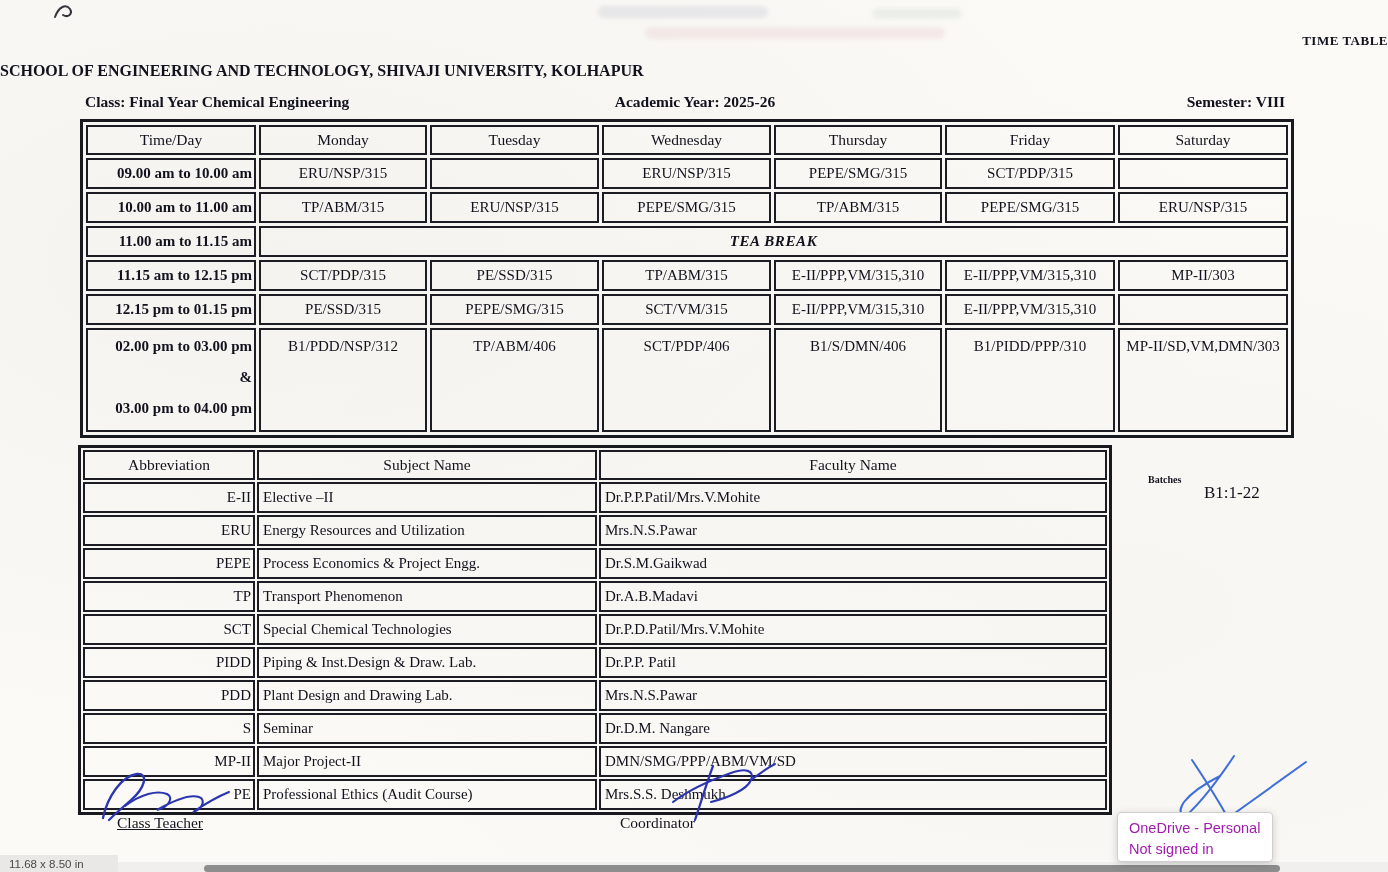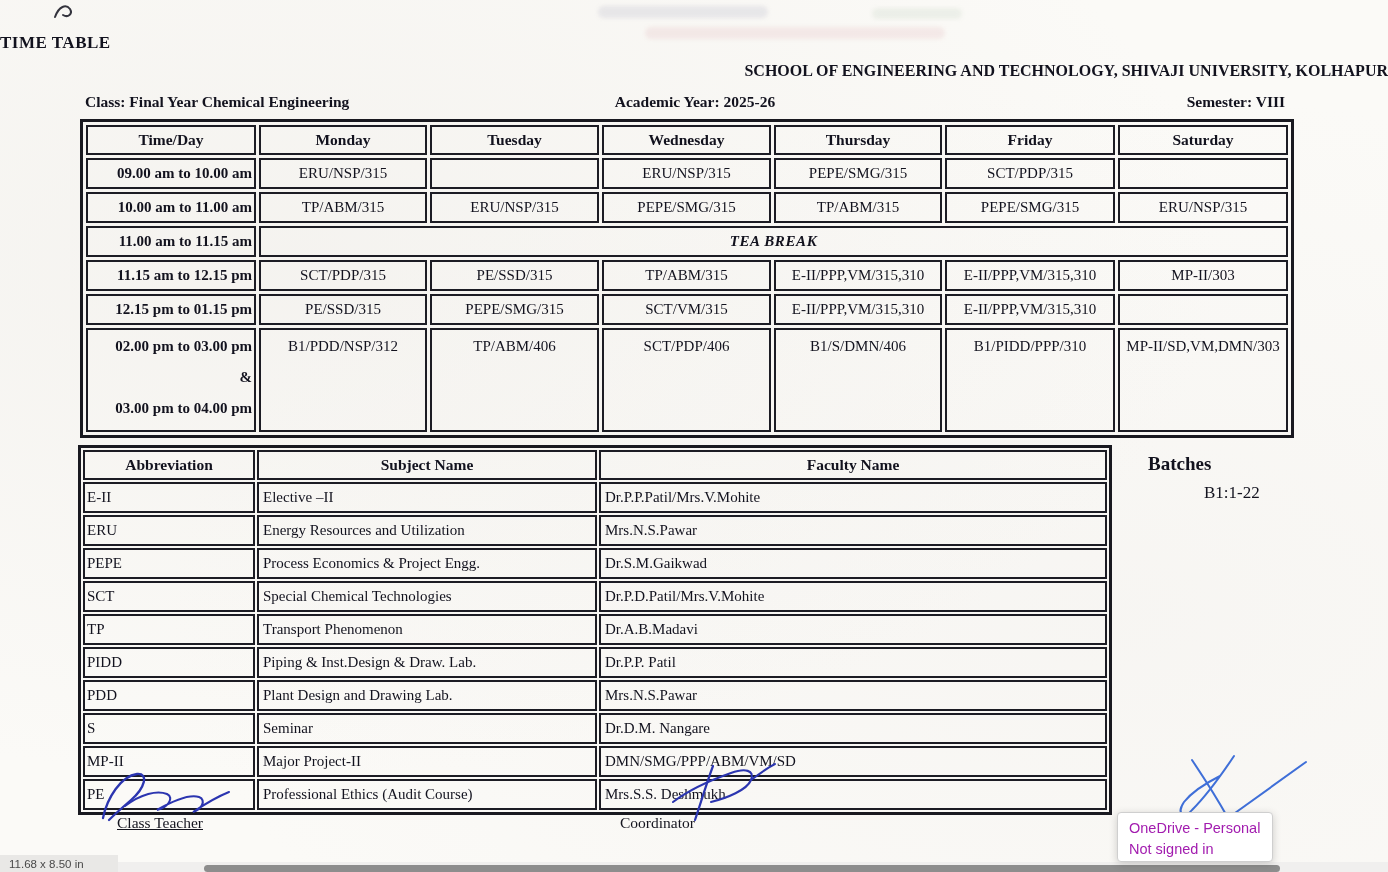--- a/index.html
+++ b/index.html
@@ -8,53 +8,53 @@
     width:1388px;height:872px;
     background:
       radial-gradient(ellipse at 20% 30%, rgba(240,238,234,.6), transparent 60%),
       radial-gradient(ellipse at 80% 70%, rgba(243,241,238,.5), transparent 60%),
       #fbfaf7;
     overflow:hidden;
     font-family:"Liberation Serif","DejaVu Serif",serif;
     color:#12121e;
   }
   
-  .doc-title{position:absolute;top:33px;left:0;width:100%;text-align:left;
-    font-size:17px;font-weight:bold;letter-spacing:.5px;}
-  .doc-school{position:absolute;top:62px;left:0;width:100%;text-align:right;
+  .doc-title{position:absolute;top:33px;left:0;width:100%;text-align:right;
+    font-size:13px;font-weight:bold;letter-spacing:.5px;}
+  .doc-school{position:absolute;top:62px;left:0;width:100%;text-align:left;
     font-size:16px;font-weight:bold;}
   .meta-class{position:absolute;top:93px;left:85px;font-size:15.5px;font-weight:bold;}
   .meta-year{position:absolute;top:93px;left:560px;width:270px;text-align:center;
     font-size:15.5px;font-weight:bold;}
   .meta-sem{position:absolute;top:93px;left:1140px;width:145px;text-align:right;
     font-size:15.5px;font-weight:bold;}
   
   table.scan{
     position:absolute;border-collapse:separate;table-layout:fixed;
     background:transparent;border:3px solid #191920;
   }
   #tt-table{left:80px;top:119px;width:1205px;border-spacing:3px;}
   #ab-table{left:78px;top:445px;width:1034px;border-spacing:2px;}
   table.scan th,table.scan td{
     border:2px solid #1c1c24;
     font-size:15px;line-height:1.25;
     text-align:center;vertical-align:middle;
     padding:1px 2px;overflow:hidden;white-space:nowrap;
   }
-  table.scan th{font-weight:bold;font-size:15.5px;height:24px;}
+  table.scan th{font-weight:normal;font-size:15.5px;height:24px;}
   #tt-table td{height:25px;}
   #tt-table td.time-cell{font-weight:bold;text-align:right;}
   #tt-table td.break-cell{font-weight:bold;font-style:italic;letter-spacing:.6px;}
   #tt-table tr.row-tall td{height:84px;vertical-align:top;padding-top:7px;}
   #tt-table tr.row-tall .time-line{margin-bottom:12px;}
   #ab-table td{height:25px;}
-  #ab-table td.col-abbr{text-align:left;}
+  #ab-table td.col-abbr{text-align:right;}
   #ab-table td.col-subject,#ab-table td.col-faculty{text-align:left;padding-left:4px;}
   
-  .batches-label{position:absolute;left:1148px;top:453px;font-size:19px;font-weight:bold;}
+  .batches-label{position:absolute;left:1148px;top:474px;font-size:10px;font-weight:bold;}
   .batches-value{position:absolute;left:1204px;top:483px;font-size:17px;font-weight:normal;}
   
   .sig{position:absolute;}
   .sig-label{position:absolute;font-size:15.5px;color:#15151f;}
   .lbl-class-teacher{left:117px;top:814px;text-decoration:underline;}
   .lbl-coordinator{left:620px;top:814px;}
   
   .ghost{position:absolute;filter:blur(2px);border-radius:8px;pointer-events:none;}
   .g1{left:598px;top:6px;width:170px;height:12px;background:rgba(125,125,160,.14);}
   .g2{left:645px;top:27px;width:300px;height:12px;background:rgba(205,125,135,.12);}
@@ -202,28 +202,28 @@
           <td class="col-abbr">ERU</td>
           <td class="col-subject">Energy Resources and Utilization</td>
           <td class="col-faculty">Mrs.N.S.Pawar</td>
         </tr>
         <tr>
           <td class="col-abbr">PEPE</td>
           <td class="col-subject">Process Economics &amp; Project Engg.</td>
           <td class="col-faculty">Dr.S.M.Gaikwad</td>
         </tr>
         <tr>
+          <td class="col-abbr">TP</td>
+          <td class="col-subject">Transport Phenomenon</td>
+          <td class="col-faculty">Dr.A.B.Madavi</td>
+        </tr>
+        <tr>
           <td class="col-abbr">SCT</td>
           <td class="col-subject">Special Chemical Technologies</td>
           <td class="col-faculty">Dr.P.D.Patil/Mrs.V.Mohite</td>
-        </tr>
-        <tr>
-          <td class="col-abbr">TP</td>
-          <td class="col-subject">Transport Phenomenon</td>
-          <td class="col-faculty">Dr.A.B.Madavi</td>
         </tr>
         <tr>
           <td class="col-abbr">PIDD</td>
           <td class="col-subject">Piping &amp; Inst.Design &amp; Draw. Lab.</td>
           <td class="col-faculty">Dr.P.P. Patil</td>
         </tr>
         <tr>
           <td class="col-abbr">PDD</td>
           <td class="col-subject">Plant Design and Drawing Lab.</td>
           <td class="col-faculty">Mrs.N.S.Pawar</td>

